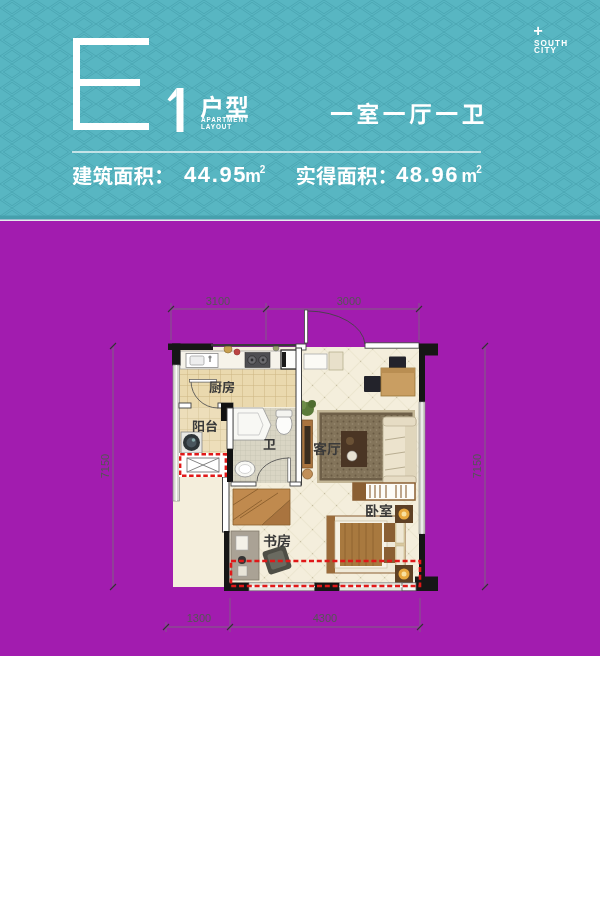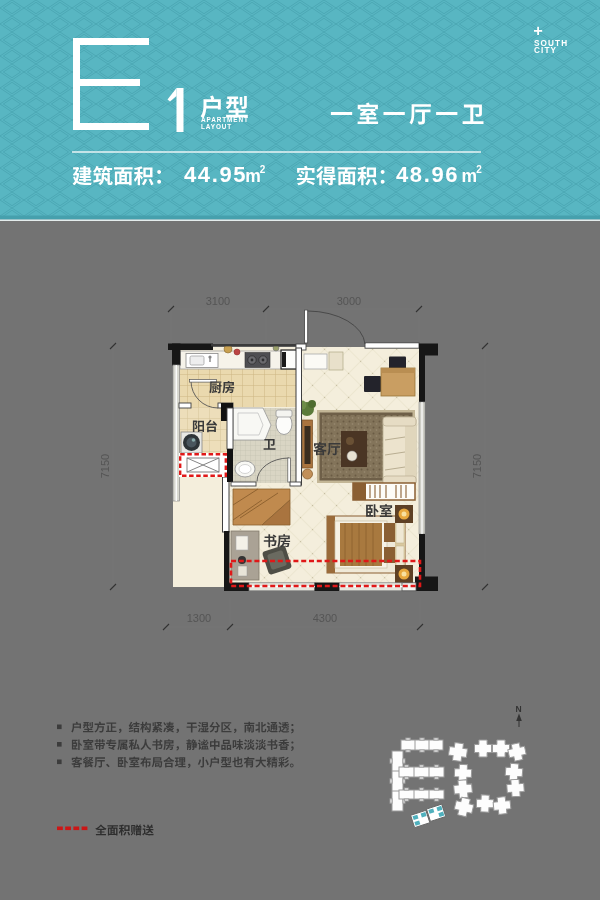--- a/index.html
+++ b/index.html
@@ -1,15 +1,15 @@
 <!DOCTYPE html>
 <html><head><meta charset="utf-8">
 <style>
 html,body{margin:0;padding:0;background:#ffffff;}
-#page{position:relative;width:600px;height:900px;overflow:hidden;background:#737373;font-family:"Liberation Sans",sans-serif;text-align:right;}
+#page{position:relative;width:600px;height:656px;overflow:hidden;background:#a21caf;font-family:"Liberation Sans",sans-serif;text-align:right;}
 </style></head>
 <body>
 <div id="page">
 <svg width="600" height="900" viewBox="0 0 600 900">
 <defs>
 <pattern id="lat" width="24" height="16" patternUnits="userSpaceOnUse">
 <g fill="none" stroke="#48a4b1" stroke-width="0.85">
 <path d="M12,0 L24,8 L12,16 L0,8 Z"></path>
 <path d="M12,2.3 L20.6,8 L12,13.7 L3.4,8 Z"></path>
 </g>

